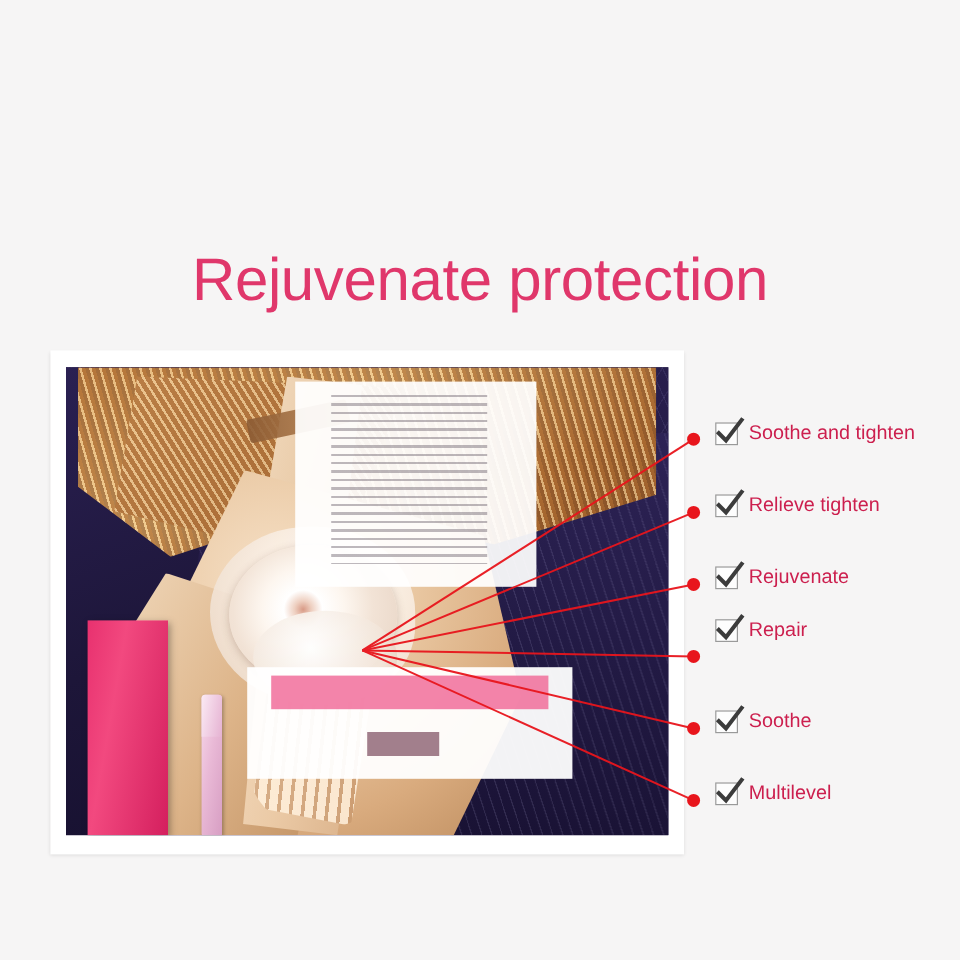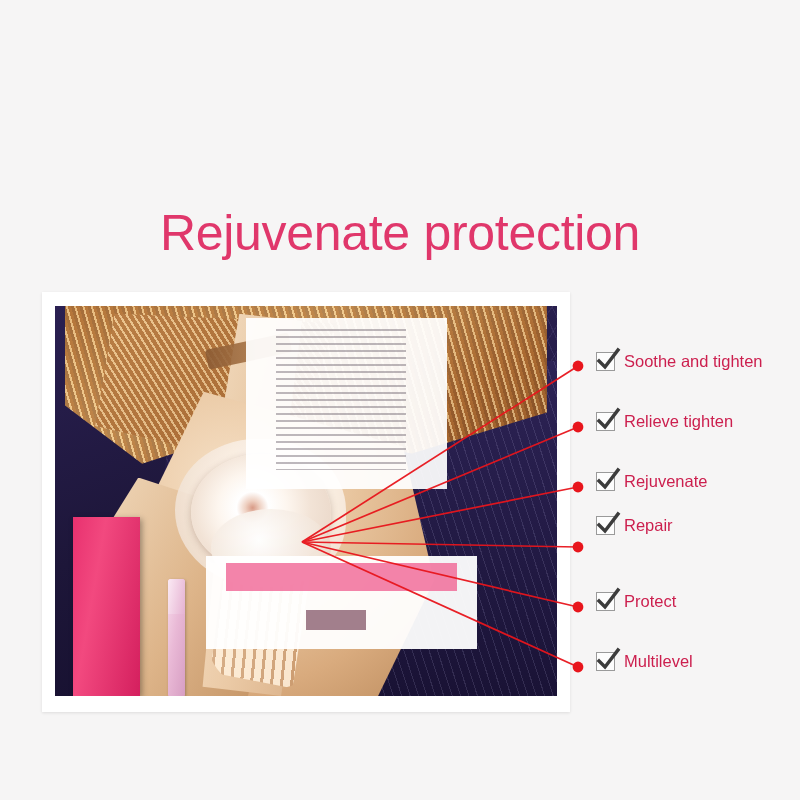--- a/index.html
+++ b/index.html
@@ -364,21 +364,21 @@
       </span>
       <span class="feature-label">Repair</span>
     </div>
 
     <div class="feature-row" style="top:240px">
       <span class="checkbox">
         <svg viewBox="0 0 26 26">
             <path d="M4 14 L10 20 L23 3" stroke="#3c3c3c" stroke-width="3.4" fill="none" stroke-linecap="square"></path>
           </svg>
       </span>
-      <span class="feature-label">Protect</span>
+      <span class="feature-label">Soothe</span>
     </div>
 
     <div class="feature-row" style="top:300px">
       <span class="checkbox">
         <svg viewBox="0 0 26 26">
             <path d="M4 14 L10 20 L23 3" stroke="#3c3c3c" stroke-width="3.4" fill="none" stroke-linecap="square"></path>
           </svg>
       </span>
       <span class="feature-label">Multilevel</span>
     </div>

